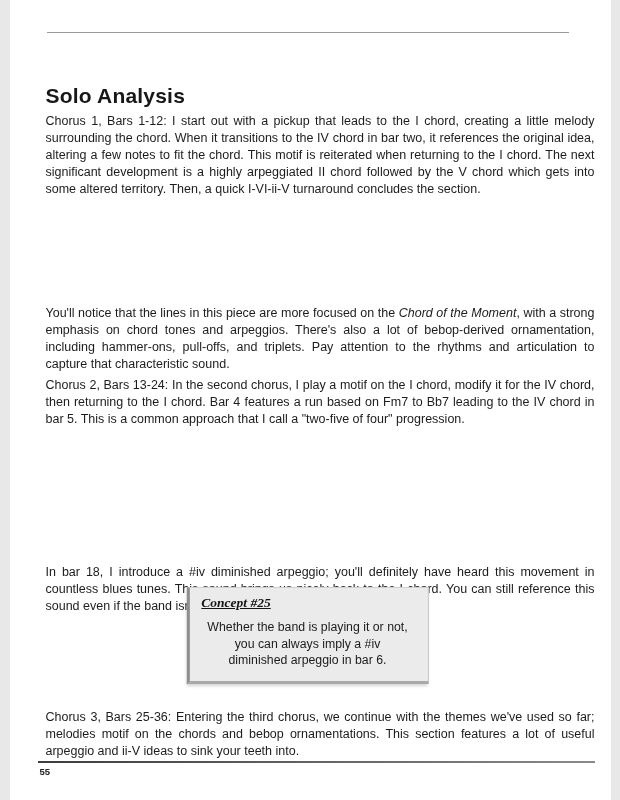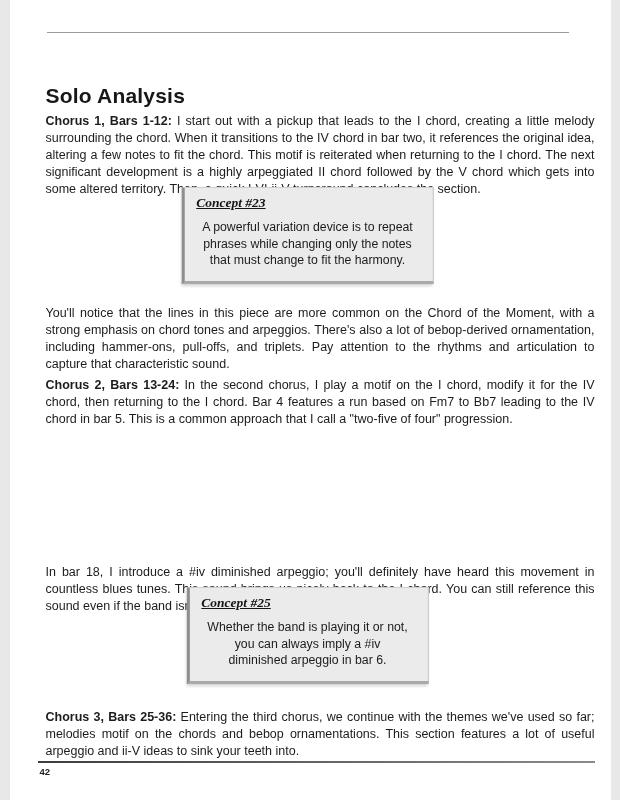--- a/index.html
+++ b/index.html
@@ -37,24 +37,25 @@
   .para {
     position: absolute;
     left: 36px;
     width: 549px;
     font-size: 12.5px;
     line-height: 17px;
     text-align: justify;
     color: #1c1c1c;
   }
   .para .lead {
-    font-weight: 700;
+    font-weight: 400;
     margin-top: 40px;
   }
   .para .em {
+    font-style: italic;
   }
   .p1 { top: 100px; }
   .p2 { top: 292px; }
   .p3 { top: 364px; }
   .p4 { top: 551px; }
   .p5 { top: 696px; }
   .concept-box {
     position: absolute;
     left: 298px;
     transform: translateX(-50%);
@@ -109,39 +110,33 @@
 <body>
 
 <div class="page">
 
   <div class="top-rule"></div>
 
   <h1 class="page-title">Solo Analysis</h1>
 
   <p class="para p1"><span class="lead">Chorus 1, Bars 1-12:</span><span> I start out with a pickup that leads to the I chord, creating a little melody surrounding the chord. When it transitions to the IV chord in bar two, it references the original idea, altering a few notes to fit the chord. This motif is reiterated when returning to the I chord. The next significant development is a highly arpeggiated II chord followed by the V chord which gets into some altered territory. Then, a quick I-VI-ii-V turnaround concludes the section.</span></p>
 
-  <div class="concept-box box23">
-    <div class="concept-title">Concept #23</div>
-    <div class="concept-line">A powerful variation device is to repeat</div>
-    <div class="concept-line">phrases while changing only the notes</div>
-    <div class="concept-line">that must change to fit the harmony.</div>
-  </div>
 
-  <p class="para p2"><span>You'll notice that the lines in this piece are more common on the </span><span class="em">Chord of the Moment</span><span>, with a strong emphasis on chord tones and arpeggios. There's also a lot of bebop-derived ornamentation, including hammer-ons, pull-offs, and triplets. Pay attention to the rhythms and articulation to capture that characteristic sound.</span></p>
+  <p class="para p2"><span>You'll notice that the lines in this piece are more focused on the </span><span class="em">Chord of the Moment</span><span>, with a strong emphasis on chord tones and arpeggios. There's also a lot of bebop-derived ornamentation, including hammer-ons, pull-offs, and triplets. Pay attention to the rhythms and articulation to capture that characteristic sound.</span></p>
 
   <p class="para p3"><span class="lead">Chorus 2, Bars 13-24:</span><span> In the second chorus, I play a motif on the I chord, modify it for the IV chord, then returning to the I chord. Bar 4 features a run based on Fm7 to Bb7 leading to the IV chord in bar 5. This is a common approach that I call a "two-five of four" progression.</span></p>
 
 
   <p class="para p4"><span>In bar 18, I introduce a #iv diminished arpeggio; you'll definitely have heard this movement in countless blues tunes. This sound brings us nicely back to the I chord. You can still reference this sound even if the band isn't playing it.</span></p>
 
   <div class="concept-box box25">
     <div class="concept-title">Concept #25</div>
     <div class="concept-line">Whether the band is playing it or not,</div>
     <div class="concept-line">you can always imply a #iv</div>
     <div class="concept-line">diminished arpeggio in bar 6.</div>
   </div>
 
   <p class="para p5"><span class="lead">Chorus 3, Bars 25-36:</span><span> Entering the third chorus, we continue with the themes we've used so far; melodies motif on the chords and bebop ornamentations.  This section features a lot of useful arpeggio and ii-V ideas to sink your teeth into.</span></p>
 
   <div class="footer-rule"></div>
-  <div class="page-number">42</div>
+  <div class="page-number">55</div>
 
 </div>
 
 </body></html>

